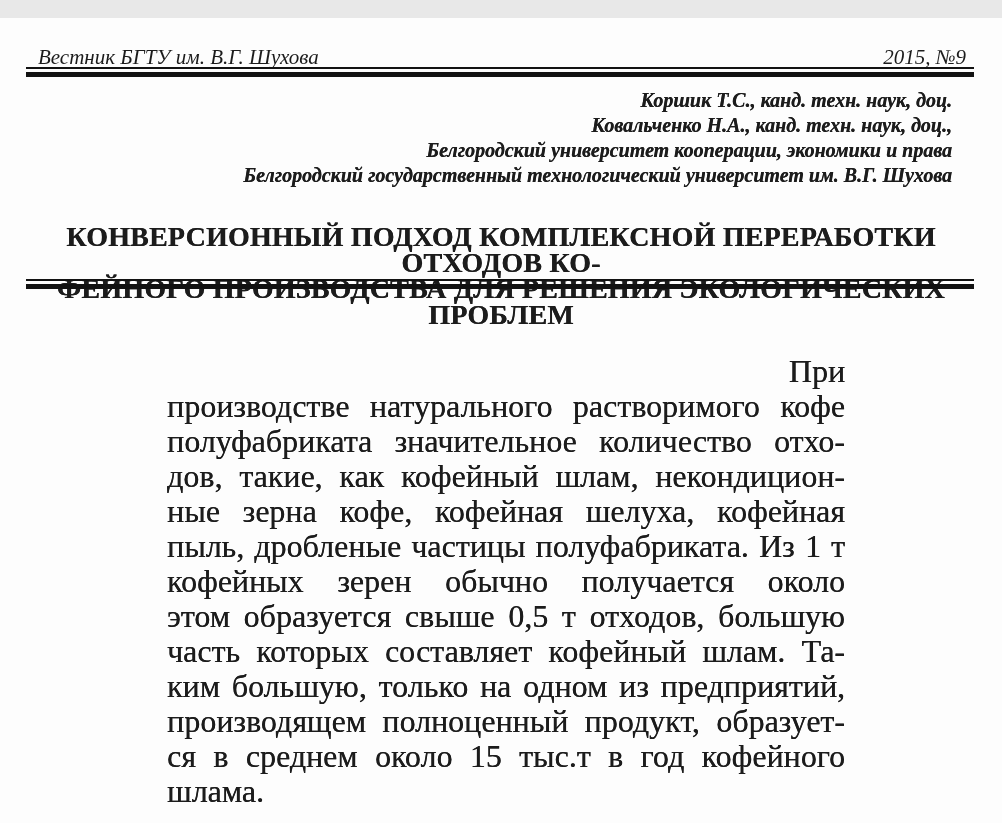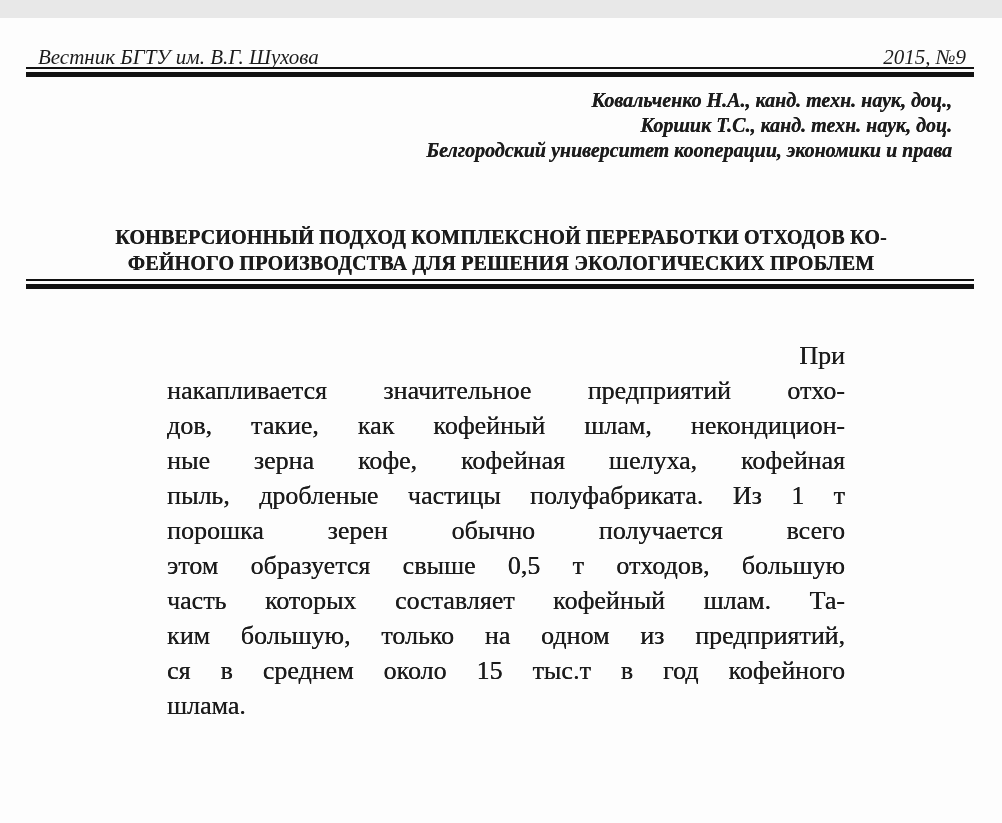--- a/index.html
+++ b/index.html
@@ -55,35 +55,35 @@
     text-shadow: 0.2px 0 0 currentColor;
   }
 
   
   .article-title {
     position: absolute;
     top: 206px;
     left: 30px;
     width: 942px;
     text-align: center;
-    font-size: 20px;
+    font-size: 28px;
     font-weight: bold;
     line-height: 26px;
     letter-spacing: 0.2px;
     text-shadow: 0.3px 0 0 currentColor;
   }
   .title-rule { top: 261px; }
 
   
   .article-body {
     position: absolute;
-    top: 320px;
+    top: 336px;
     left: 167px;
     width: 678px;
-    font-size: 26px;
+    font-size: 32px;
     line-height: 35px;
     text-shadow: 0.25px 0 0 currentColor;
   }
   .body-line {
     text-align: justify;
     text-align-last: justify;
     white-space: normal;
   }
   .line-right {
     text-align: right;
@@ -99,38 +99,41 @@
 
 <div class="page">
 
   <div class="running-header">
     <span>Вестник БГТУ им. В.Г. Шухова</span>
     <span>2015, №9</span>
   </div>
   <div class="double-rule header-rule"></div>
 
   <div class="authors">
+    <div class="author-line">Коршик Т.С., канд. техн. наук, доц.</div>
     <div class="author-line">Ковальченко Н.А., канд. техн. наук, доц.,</div>
-    <div class="author-line">Коршик Т.С., канд. техн. наук, доц.</div>
     <div class="author-line">Белгородский университет кооперации, экономики и права</div>
+    <div class="author-line">Белгородский государственный технологический университет им. В.Г. Шухова</div>
   </div>
 
   <div class="article-title">
     <div>КОНВЕРСИОННЫЙ ПОДХОД КОМПЛЕКСНОЙ ПЕРЕРАБОТКИ ОТХОДОВ КО-</div>
     <div>ФЕЙНОГО ПРОИЗВОДСТВА ДЛЯ РЕШЕНИЯ ЭКОЛОГИЧЕСКИХ ПРОБЛЕМ</div>
   </div>
   <div class="double-rule title-rule"></div>
 
   <div class="article-body">
     <div class="body-line line-right">При</div>
-    <div class="body-line">накапливается значительное предприятий отхо-</div>
+    <div class="body-line">производстве натурального растворимого кофе</div>
+    <div class="body-line">полуфабриката значительное количество отхо-</div>
     <div class="body-line">дов, такие, как кофейный шлам, некондицион-</div>
     <div class="body-line">ные зерна кофе, кофейная шелуха, кофейная</div>
     <div class="body-line">пыль, дробленые частицы полуфабриката. Из 1 т</div>
-    <div class="body-line">порошка зерен обычно получается всего</div>
+    <div class="body-line">кофейных зерен обычно получается около</div>
     <div class="body-line">этом образуется свыше 0,5 т отходов, большую</div>
     <div class="body-line">часть которых составляет кофейный шлам. Та-</div>
     <div class="body-line">ким большую, только на одном из предприятий,</div>
+    <div class="body-line">производящем полноценный продукт, образует-</div>
     <div class="body-line">ся в среднем около 15 тыс.т в год кофейного</div>
     <div class="body-line line-left">шлама.</div>
   </div>
 
 </div>
 
 </body></html>

